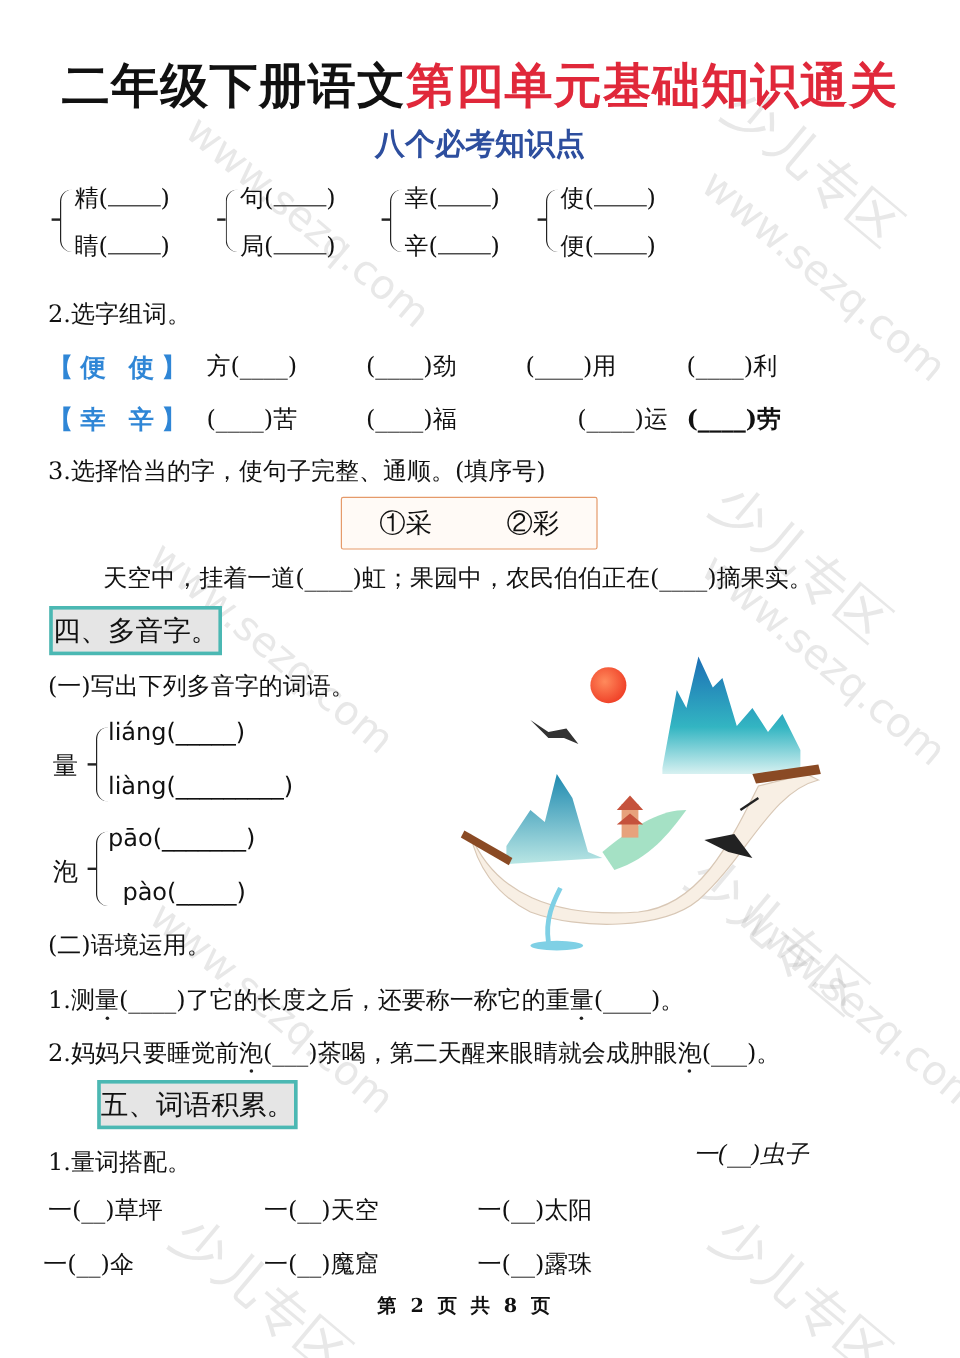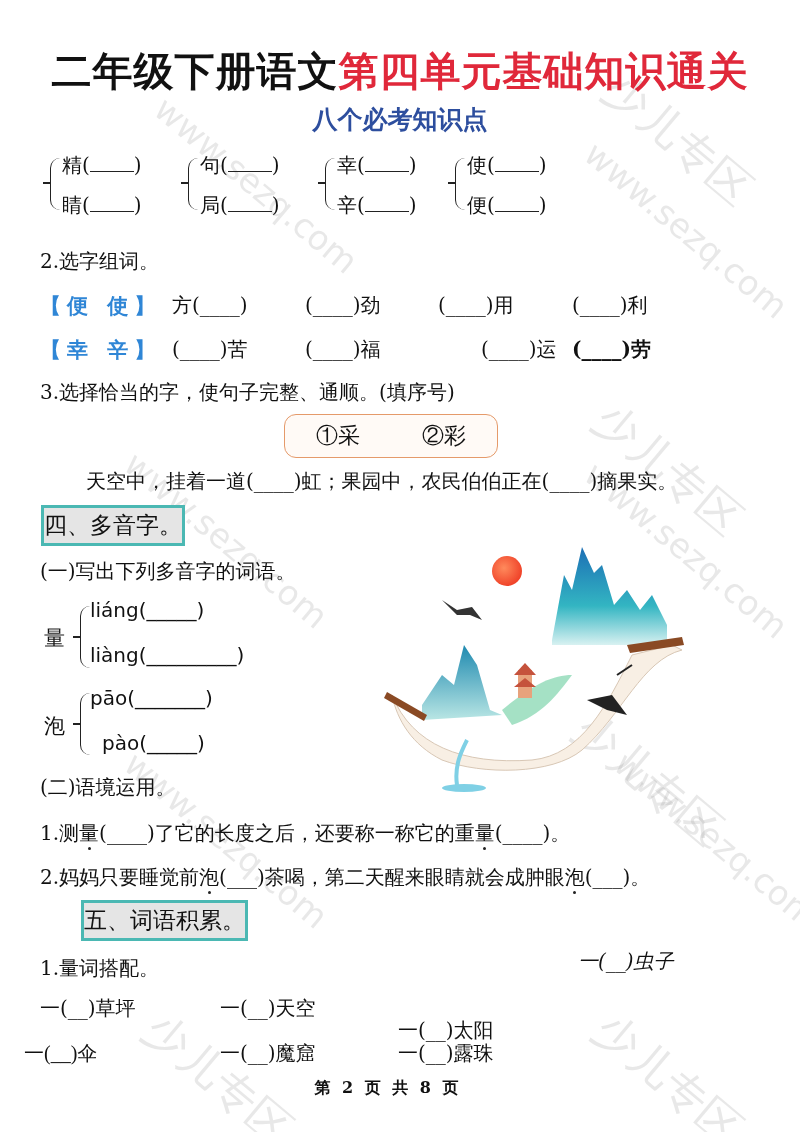--- a/index.html
+++ b/index.html
@@ -26,21 +26,21 @@
     border-left:1.5px solid #222; border-radius:10px 0 0 10px;
   }
   .brace:before {
     content:""; position:absolute; left:-8px; top:24px; width:7px; height:1.5px; background:#222;
   }
   .brace-item { position:absolute; left:12px; font-size:20px; white-space:nowrap; }
   .bl { display:inline-block; border-bottom:1.5px solid #222; height:18px; vertical-align:baseline; }
   .bracket { color:#2f86d6; font-weight:bold; font-size:21px; letter-spacing:6px; }
   .options-box {
     left:284px; top:414px; width:212px; height:42px; border:1.8px solid #e59a6a;
-    border-radius:12px; background:#fffaf6;
+    border-radius:2px; background:#fffaf6;
     display:flex; align-items:center; justify-content:space-around; font-size:22px;
   }
   .section-box {
     border:3px solid #4bb8b3; padding:2px 0; font-size:23px; background:#e5e5e5;
   }
   .dot-under { position:relative; }
   .dot-under:after {
     content:""; position:absolute; left:50%; bottom:-5px; width:3px; height:3px; margin-left:-1.5px;
     background:#222; border-radius:50%;
   }
@@ -178,20 +178,20 @@
   <path d="M60 65 L75 75 L90 72 L100 85 L88 80 L75 80 Z" fill="#333"></path>
   <path d="M205 165 L230 160 L245 180 L225 175 Z" fill="#222"></path>
   <path d="M235 140 L250 130" stroke="#222" stroke-width="2"></path>
 </svg>
 
 <div class="abs section-box" style="left:41px;top:900px;margin-left:40px;">五、词语积累。</div>
 <div class="abs txt" style="left:40px;top:955px;">1.量词搭配。</div>
 
 <div class="abs txt" style="left:40px;top:995px;">一(__)草坪</div>
 <div class="abs txt" style="left:220px;top:995px;">一(__)天空</div>
-<div class="abs txt" style="left:398px;top:995px;margin-top:22px;">一(__)太阳</div>
+<div class="abs txt" style="left:398px;top:995px;">一(__)太阳</div>
 <div class="abs txt" style="left:578px;top:948px;font-style:italic;">一(__)虫子</div>
 
-<div class="abs txt" style="left:24px;top:1040px;font-family:Liberation Serif, serif;">一(__)伞</div>
+<div class="abs txt" style="left:36px;top:1040px;">一(__)伞</div>
 <div class="abs txt" style="left:220px;top:1040px;">一(__)魔窟</div>
 <div class="abs txt" style="left:398px;top:1040px;">一(__)露珠</div>
 
 <div class="abs footer">第 2 页 共 8 页</div>
 
 </body></html>

